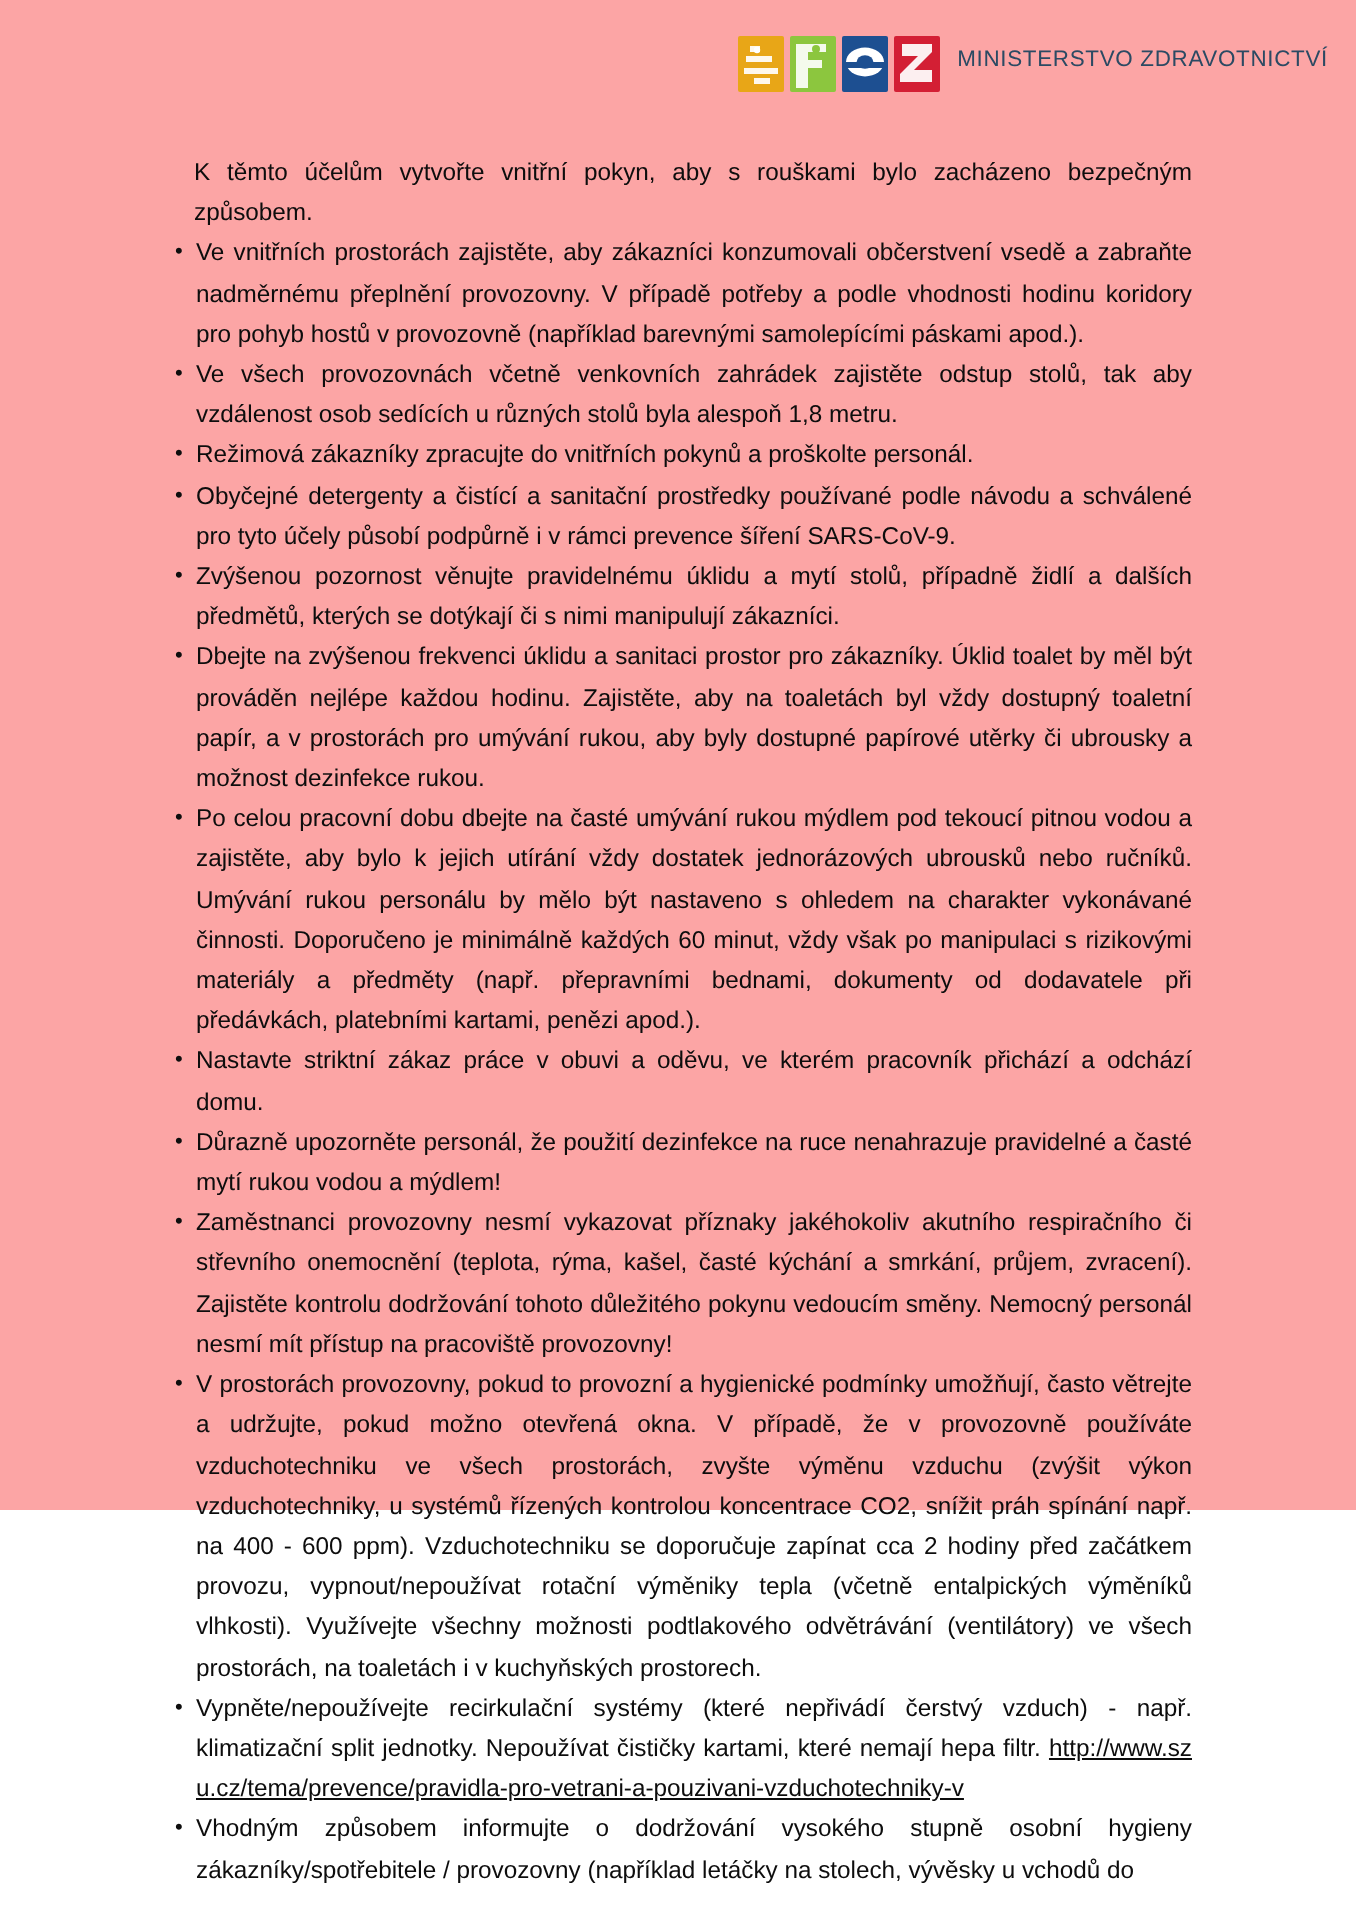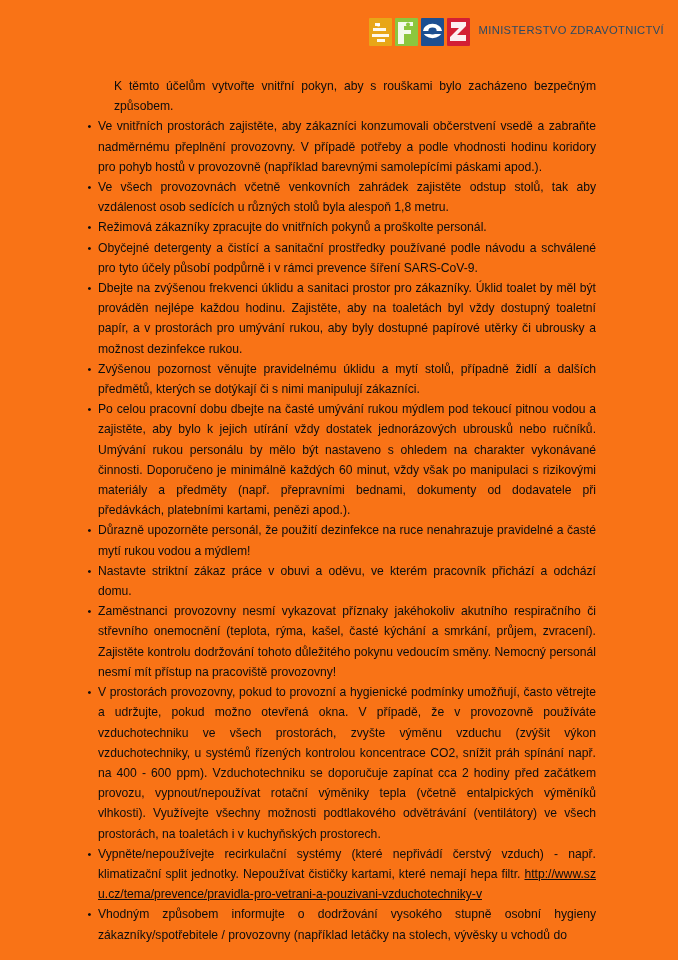--- a/index.html
+++ b/index.html
@@ -12,22 +12,22 @@
     width: 678px;
     height: 960px;
     overflow: hidden;
     font-family: "Liberation Sans", sans-serif;
     color: #0d0d0d;
     -webkit-font-smoothing: antialiased;
   }
   .page {
     position: relative;
     width: 678px;
-    height: 960px;
-    background: #f97316;
+    height: 755px;
+    background: #fca5a5;
     text-decoration: underline;
   }
 
   
   .header {
     position: absolute;
     top: 16px;
     right: 14px;
     display: flex;
     align-items: center;
@@ -74,21 +74,21 @@
   
   .content {
     position: absolute;
     left: 88px;
     top: 76px;
     width: 508px;
     font-size: 12.15px;
     line-height: 20.2px;
   }
   .lead {
-    margin: 0 0 0 26px;
+    margin: 0 0 0 9px;
     text-align: justify;
     text-justify: inter-word;
   }
   ul.bullets {
     list-style: none;
     margin: 0;
     padding: 0;
   }
   ul.bullets > li {
     position: relative;
@@ -180,33 +180,33 @@
       <li>
           <span class="t">Ve všech provozovnách včetně venkovních zahrádek zajistěte odstup stolů, tak aby vzdálenost osob sedících u různých stolů byla alespoň 1,8 metru.</span>
         </li>
       <li>
           <span class="t">Režimová zákazníky zpracujte do vnitřních pokynů a proškolte personál.</span>
         </li>
       <li>
           <span class="t">Obyčejné detergenty a čistící a sanitační prostředky používané podle návodu a schválené pro tyto účely působí podpůrně i v rámci prevence šíření SARS-CoV-9.</span>
         </li>
       <li>
+          <span class="t">Zvýšenou pozornost věnujte pravidelnému úklidu a mytí stolů, případně židlí a dalších předmětů, kterých se dotýkají či s nimi manipulují zákazníci.</span>
+        </li>
+      <li>
           <span class="t">Dbejte na zvýšenou frekvenci úklidu a sanitaci prostor pro zákazníky. Úklid toalet by měl být prováděn nejlépe každou hodinu. Zajistěte, aby na toaletách byl vždy dostupný toaletní papír, a v prostorách pro umývání rukou, aby byly dostupné papírové utěrky či ubrousky a možnost dezinfekce rukou.</span>
         </li>
       <li>
-          <span class="t">Zvýšenou pozornost věnujte pravidelnému úklidu a mytí stolů, případně židlí a dalších předmětů, kterých se dotýkají či s nimi manipulují zákazníci.</span>
-        </li>
-      <li>
           <span class="t">Po celou pracovní dobu dbejte na časté umývání rukou mýdlem pod tekoucí pitnou vodou a zajistěte, aby bylo k jejich utírání vždy dostatek jednorázových ubrousků nebo ručníků. Umývání rukou personálu by mělo být nastaveno s ohledem na charakter vykonávané činnosti. Doporučeno je minimálně každých 60 minut, vždy však po manipulaci s rizikovými materiály a předměty (např. přepravními bednami, dokumenty od dodavatele při předávkách, platebními kartami, penězi apod.).</span>
         </li>
       <li>
+          <span class="t">Nastavte striktní zákaz práce v obuvi a oděvu, ve kterém pracovník přichází a odchází domu.</span>
+        </li>
+      <li>
           <span class="t">Důrazně upozorněte personál, že použití dezinfekce na ruce nenahrazuje pravidelné a časté mytí rukou vodou a mýdlem!</span>
-        </li>
-      <li>
-          <span class="t">Nastavte striktní zákaz práce v obuvi a oděvu, ve kterém pracovník přichází a odchází domu.</span>
         </li>
       <li>
           <span class="t">Zaměstnanci provozovny nesmí vykazovat příznaky jakéhokoliv akutního respiračního či střevního onemocnění (teplota, rýma, kašel, časté kýchání a smrkání, průjem, zvracení). Zajistěte kontrolu dodržování tohoto důležitého pokynu vedoucím směny. Nemocný personál nesmí mít přístup na pracoviště provozovny!</span>
         </li>
       <li>
           <span class="t">V prostorách provozovny, pokud to provozní a hygienické podmínky umožňují, často větrejte a udržujte, pokud možno otevřená okna. V případě, že v provozovně používáte vzduchotechniku ve všech prostorách, zvyšte výměnu vzduchu (zvýšit výkon vzduchotechniky, u systémů řízených kontrolou koncentrace CO2, snížit práh spínání např. na 400 - 600 ppm). Vzduchotechniku se doporučuje zapínat cca 2 hodiny před začátkem provozu, vypnout/nepoužívat rotační výměniky tepla (včetně entalpických výměníků vlhkosti). Využívejte všechny možnosti podtlakového odvětrávání (ventilátory) ve všech prostorách, na toaletách i v kuchyňských prostorech.</span>
         </li>
 
       <li>
         <span>Vypněte/nepoužívejte recirkulační systémy (které nepřivádí čerstvý vzduch) - např. klimatizační split jednotky. Nepoužívat čističky kartami, které nemají hepa filtr. </span><a class="doc-link" href="#">http://www.szu.cz/tema/prevence/pravidla-pro-vetrani-a-pouzivani-vzduchotechniky-v</a>

